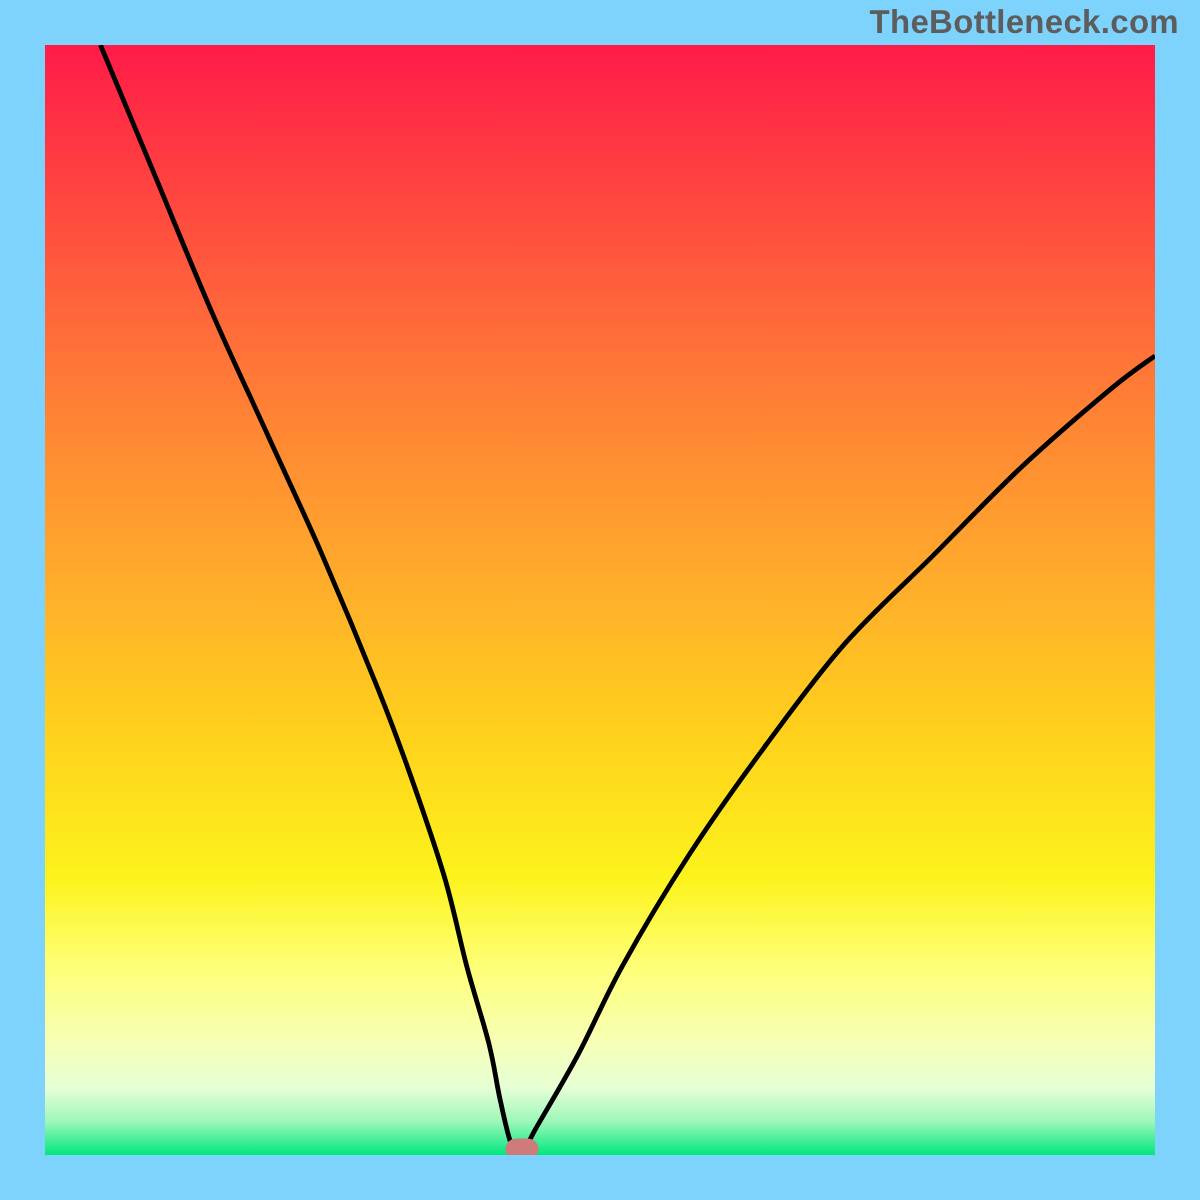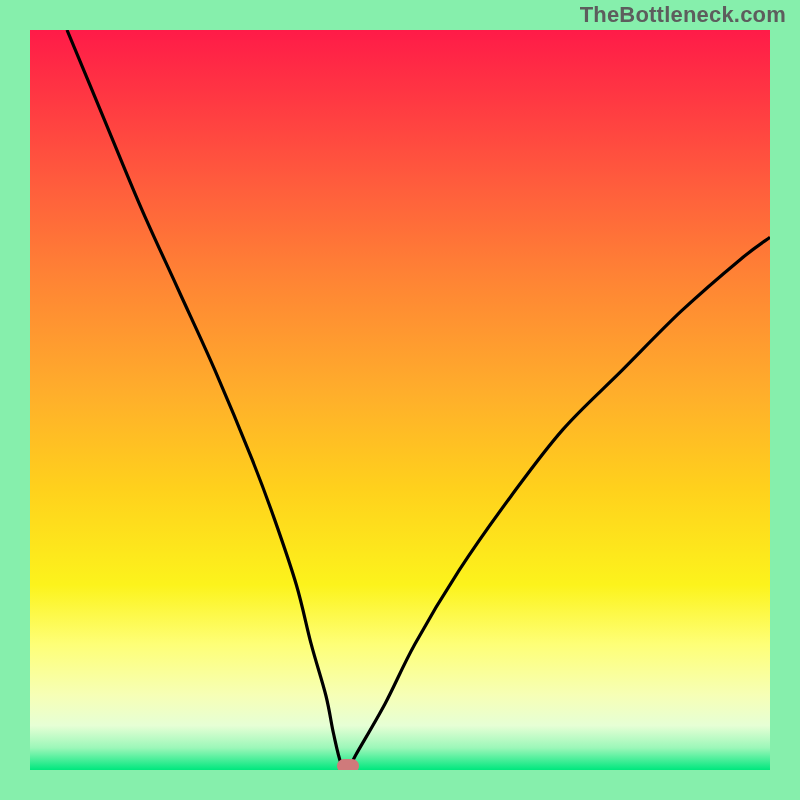--- a/index.html
+++ b/index.html
@@ -8,21 +8,21 @@
     width: 800px;
     height: 800px;
     overflow: hidden;
     background: #000;
     font-family: Arial, Helvetica, sans-serif;
   }
   .frame {
     position: relative;
     width: 800px;
     height: 800px;
-    background: #86efac;
+    background: #7dd3fc;
   }
   .watermark {
     position: absolute;
     top: 2px;
     right: 14px;
     color: #5d5d5d;
     font-size: 22px;
     font-weight: 600;
     letter-spacing: 0.2px;
     z-index: 20;

